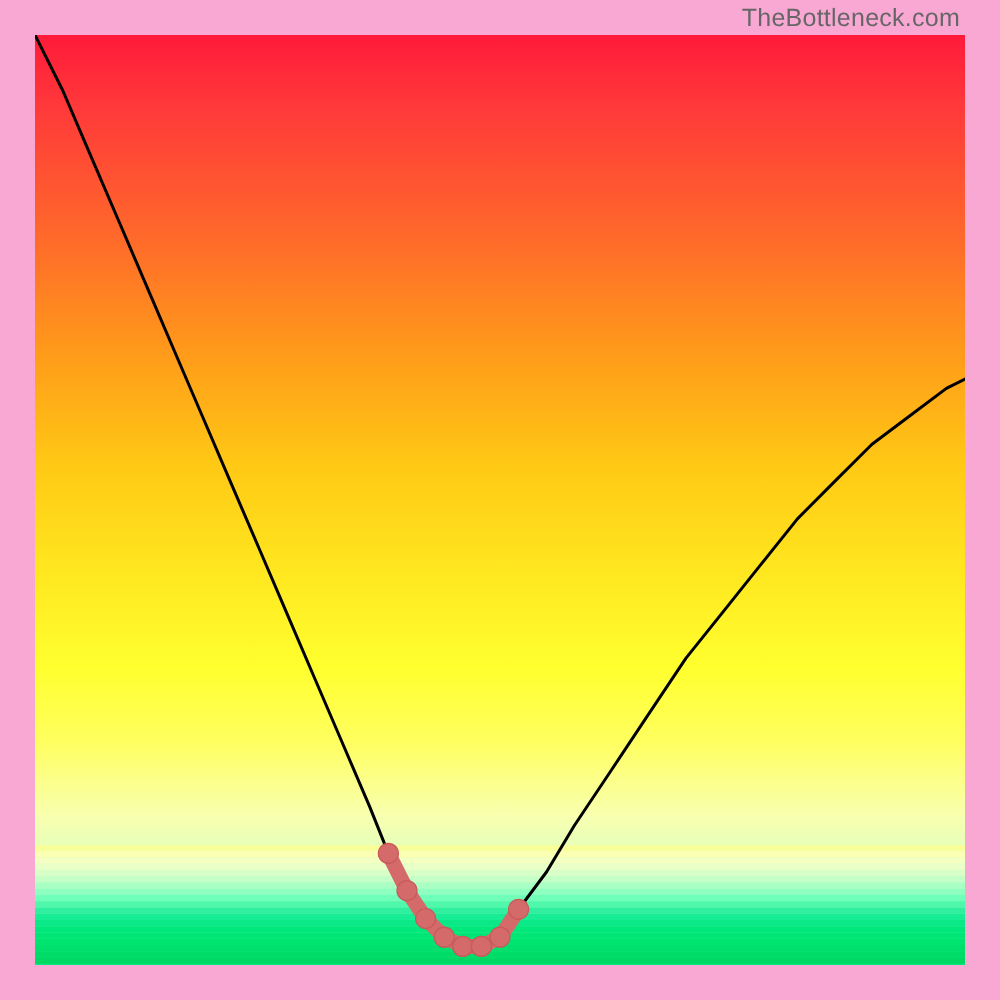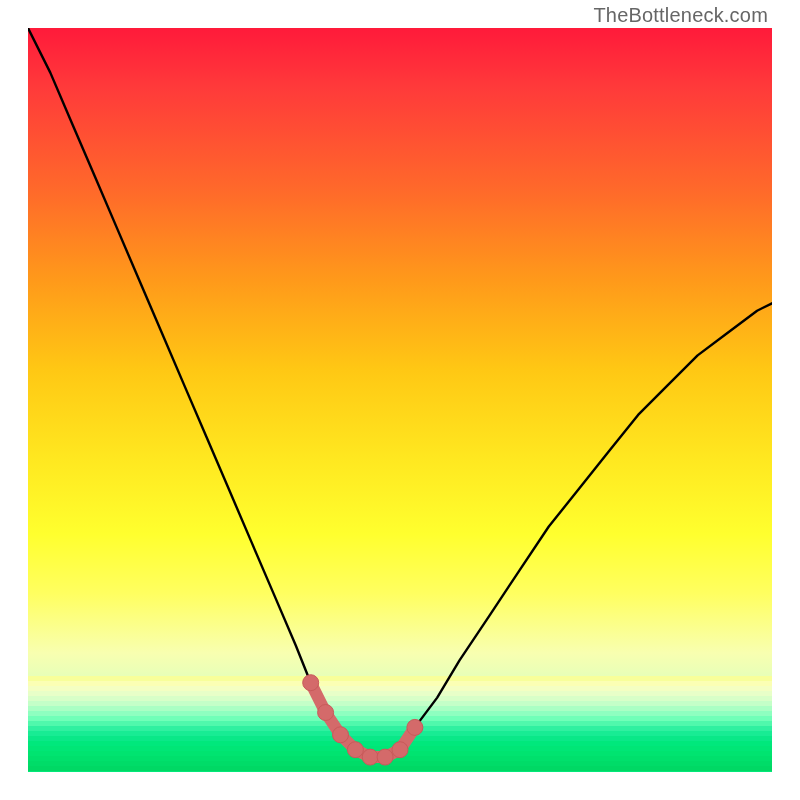--- a/index.html
+++ b/index.html
@@ -8,21 +8,21 @@
     width: 800px;
     height: 800px;
     background: #000;
     overflow: hidden;
     font-family: Arial, Helvetica, sans-serif;
   }
   .frame {
     position: absolute;
     top: 0; left: 0;
     width: 800px; height: 800px;
-    background: #ffffff;
+    background: #f9a8d4;
   }
   .plot {
     position: absolute;
     top: 28px;
     left: 28px;
     width: 744px;
     height: 744px;
     overflow: hidden;
   }
   .gradient-bg {

